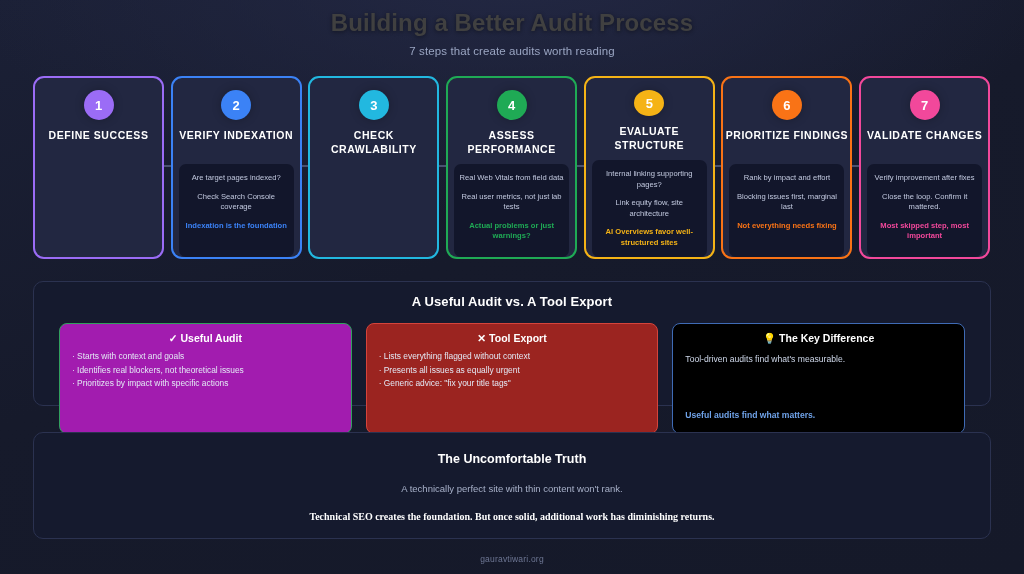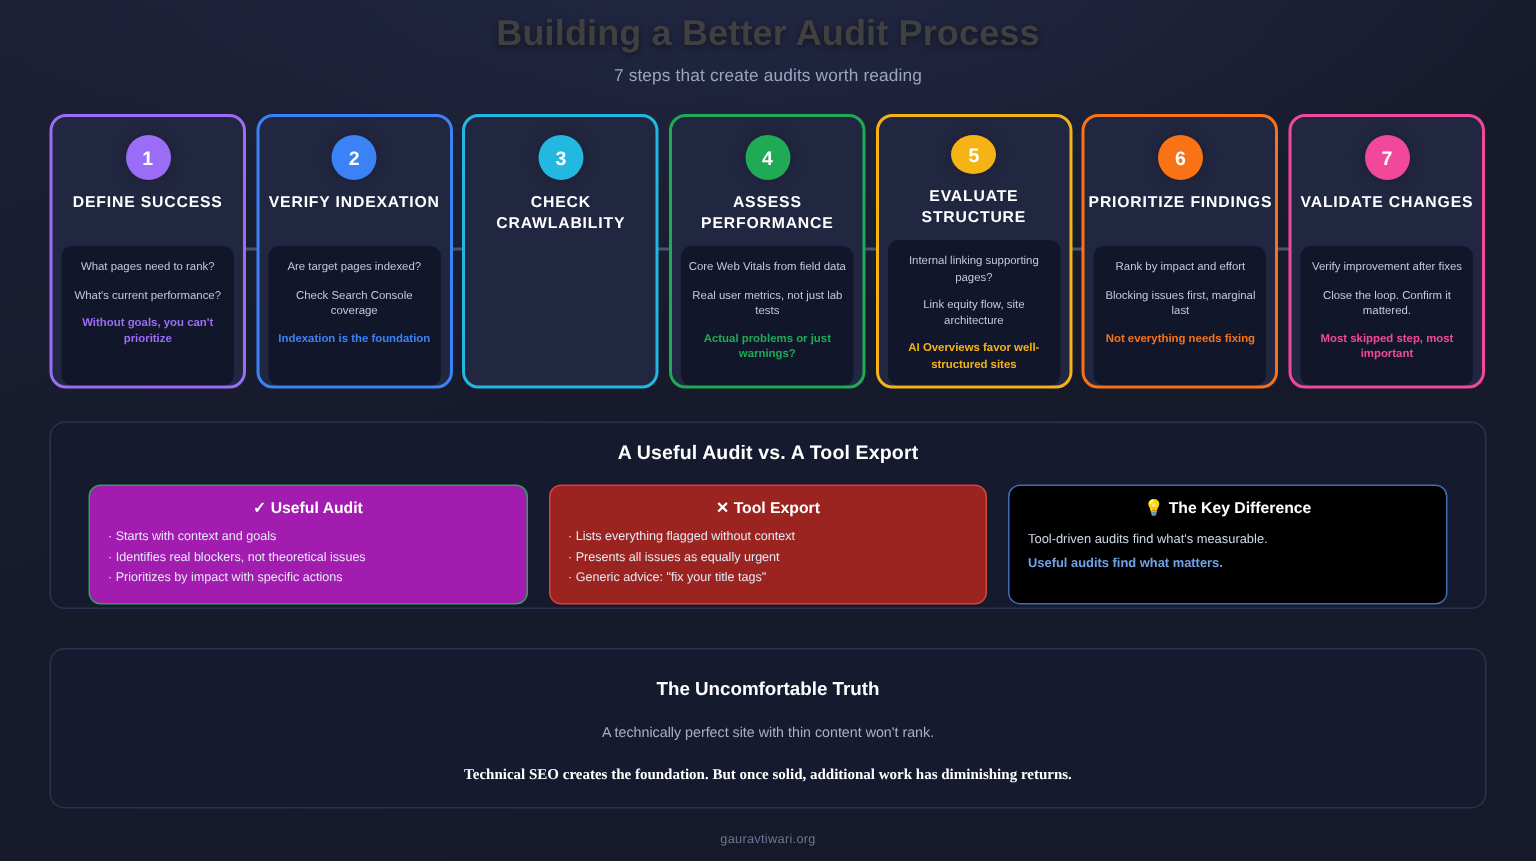--- a/index.html
+++ b/index.html
@@ -147,21 +147,21 @@
   }
   .cbox-item {
     font-size: 8.4px;
     line-height: 13.5px;
     color: #e3e9f5;
   }
   .cbox.good { background: #a21caf; border-color: #31a05e; }
   .cbox.bad  { background: #9b2420; border-color: #d5443b; }
   .cbox.key  { background: #000000; border-color: #3f6bb5; }
   .key-line1 { font-size: 8.6px; line-height: 16px; color: #cfd8ea; }
-  .key-line2 { font-size: 8.6px; line-height: 16px; color: #6fa2e8; font-weight: bold; }
+  .key-line2 { font-size: 8.6px; line-height: 16px; color: #6fa2e8; font-weight: bold; margin-top: 40px; }
 
   
   .panel-truth { top: 432px; height: 107px; }
   .truth-title {
     text-align: center;
     font-size: 12.5px;
     font-weight: bold;
     color: #ffffff;
     padding-top: 19px;
   }
@@ -200,25 +200,20 @@
   <div class="title">Building a Better Audit Process</div>
   <div class="subtitle">7 steps that create audits worth reading</div>
 </div>
 
 <div class="steps" id="steps">
     <div class="step-wrap">
       <div class="connector"></div>
       <div class="step-card" style="border-color: rgb(155, 108, 246);">
         <div class="badge" style="background: rgb(155, 108, 246);">1</div>
         <div class="step-title">DEFINE SUCCESS</div>
-        <div class="step-detail">
-          <div class="detail-line">What pages need to rank?</div>
-          <div class="detail-line">What's current performance?</div>
-          <div class="detail-line accent" style="color: rgb(155, 108, 246);">Without goals, you can't prioritize</div>
-        </div>
       </div>
     </div>
     <div class="step-wrap">
       <div class="connector"></div>
       <div class="step-card" style="border-color: rgb(59, 130, 246);">
         <div class="badge" style="background: rgb(59, 130, 246);">2</div>
         <div class="step-title">VERIFY INDEXATION</div>
         <div class="step-detail">
           <div class="detail-line">Are target pages indexed?</div>
           <div class="detail-line">Check Search Console coverage</div>
@@ -232,21 +227,21 @@
         <div class="badge" style="background: rgb(34, 184, 224);">3</div>
         <div class="step-title">CHECK CRAWLABILITY</div>
       </div>
     </div>
     <div class="step-wrap">
       <div class="connector"></div>
       <div class="step-card" style="border-color: rgb(31, 170, 85);">
         <div class="badge" style="background: rgb(31, 170, 85);">4</div>
         <div class="step-title">ASSESS PERFORMANCE</div>
         <div class="step-detail">
-          <div class="detail-line">Core Web Vitals from field data</div>
+          <div class="detail-line">Real Web Vitals from field data</div>
           <div class="detail-line">Real user metrics, not just lab tests</div>
           <div class="detail-line accent" style="color: rgb(31, 170, 85);">Actual problems or just warnings?</div>
         </div>
       </div>
     </div>
     <div class="step-wrap">
       <div class="connector"></div>
       <div class="step-card" style="border-color: rgb(245, 179, 22);">
         <div class="badge" style="background: rgb(245, 179, 22);">5</div>
         <div class="step-title">EVALUATE STRUCTURE</div>

